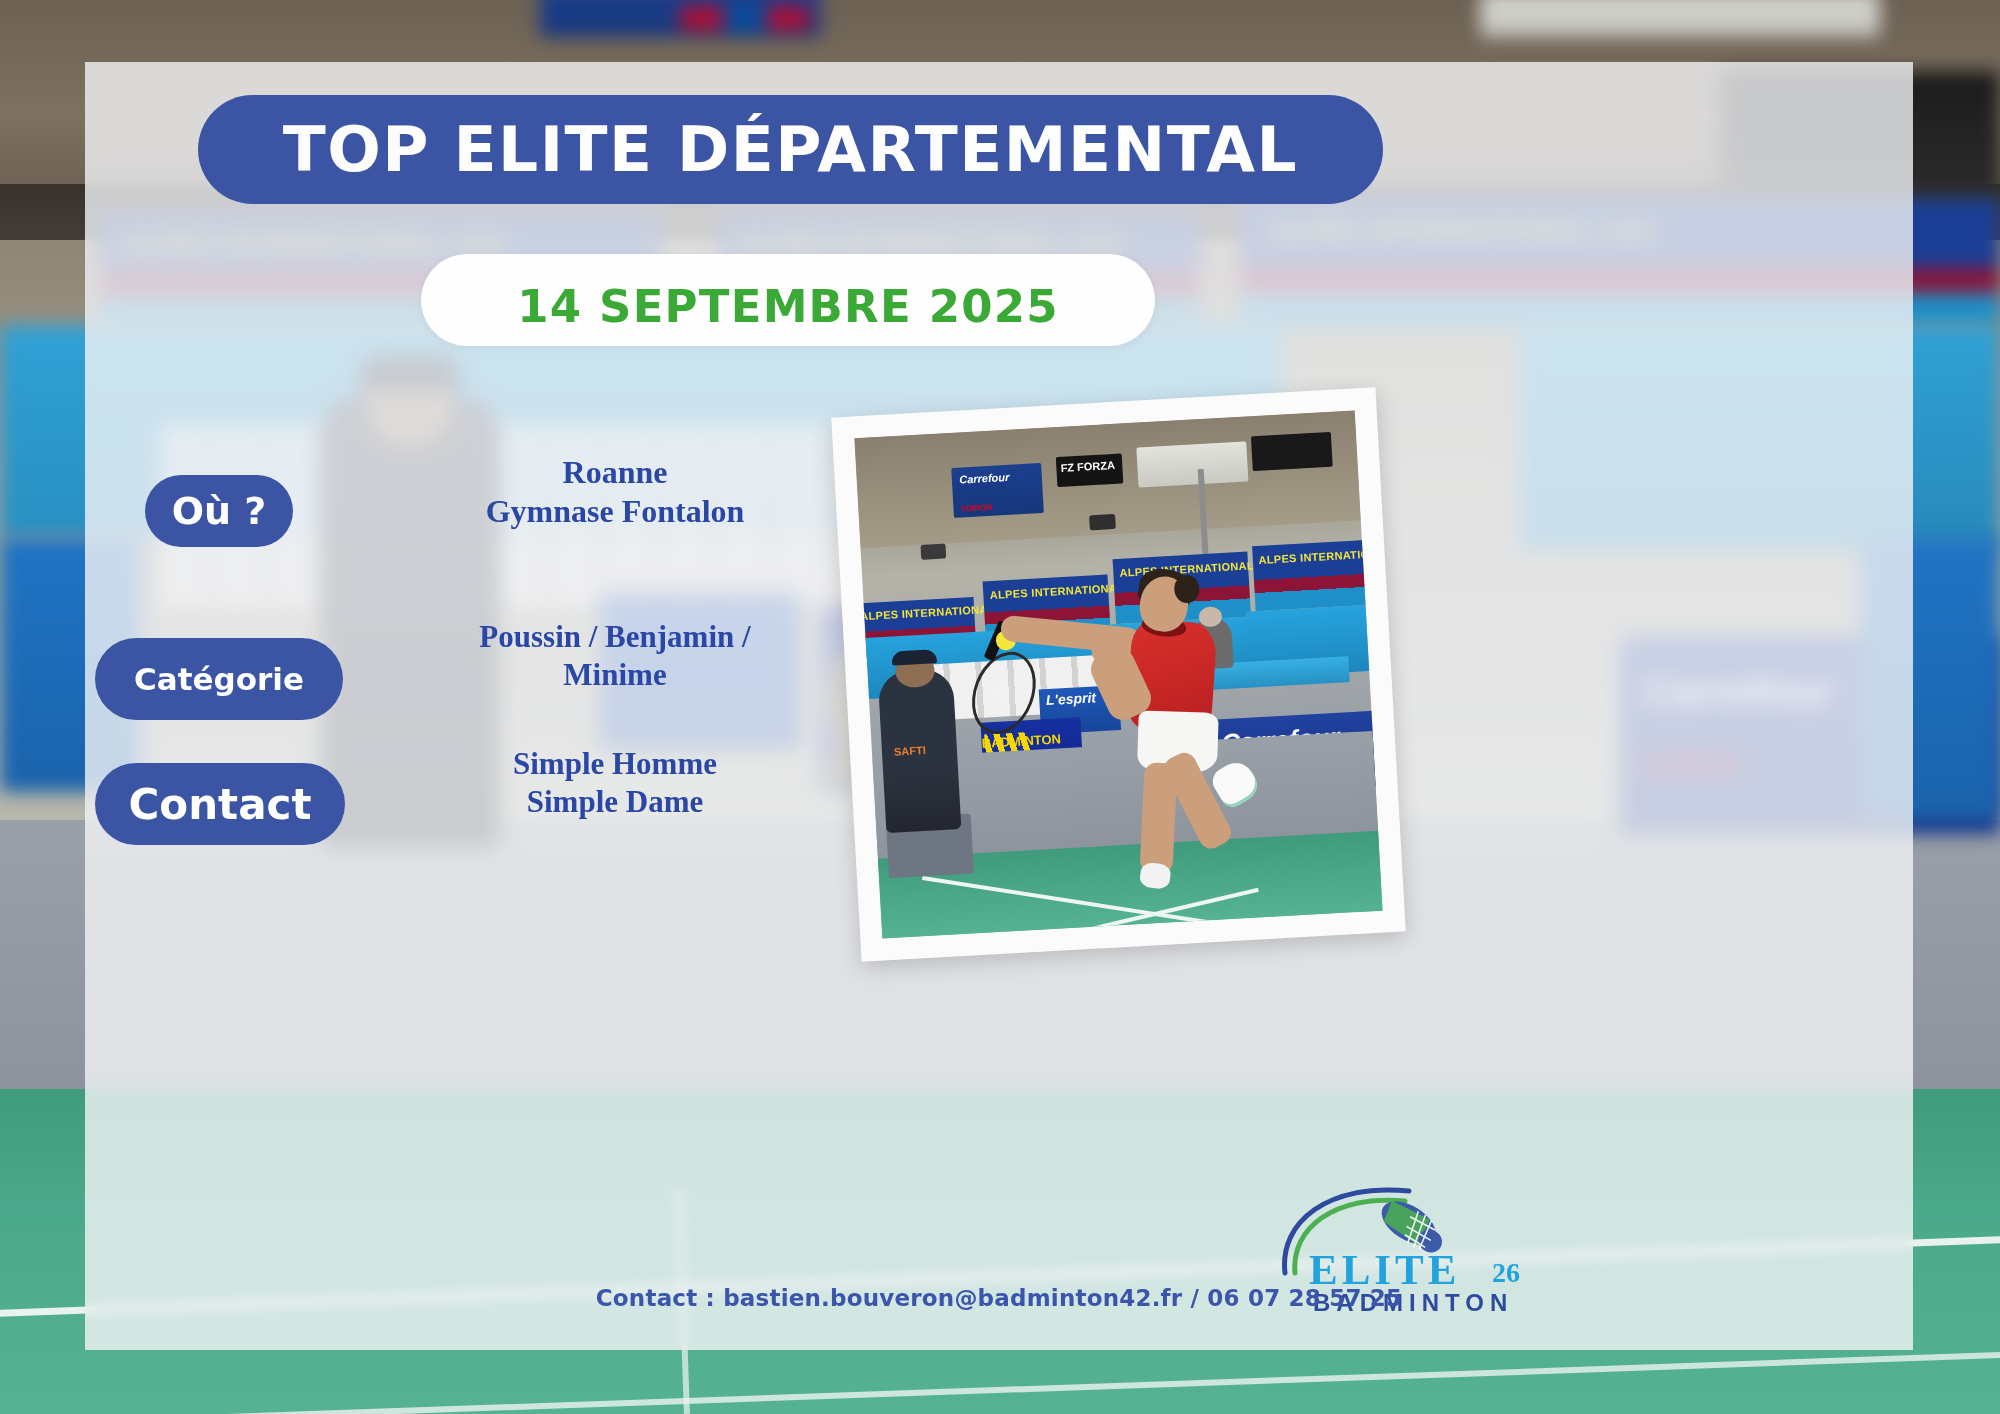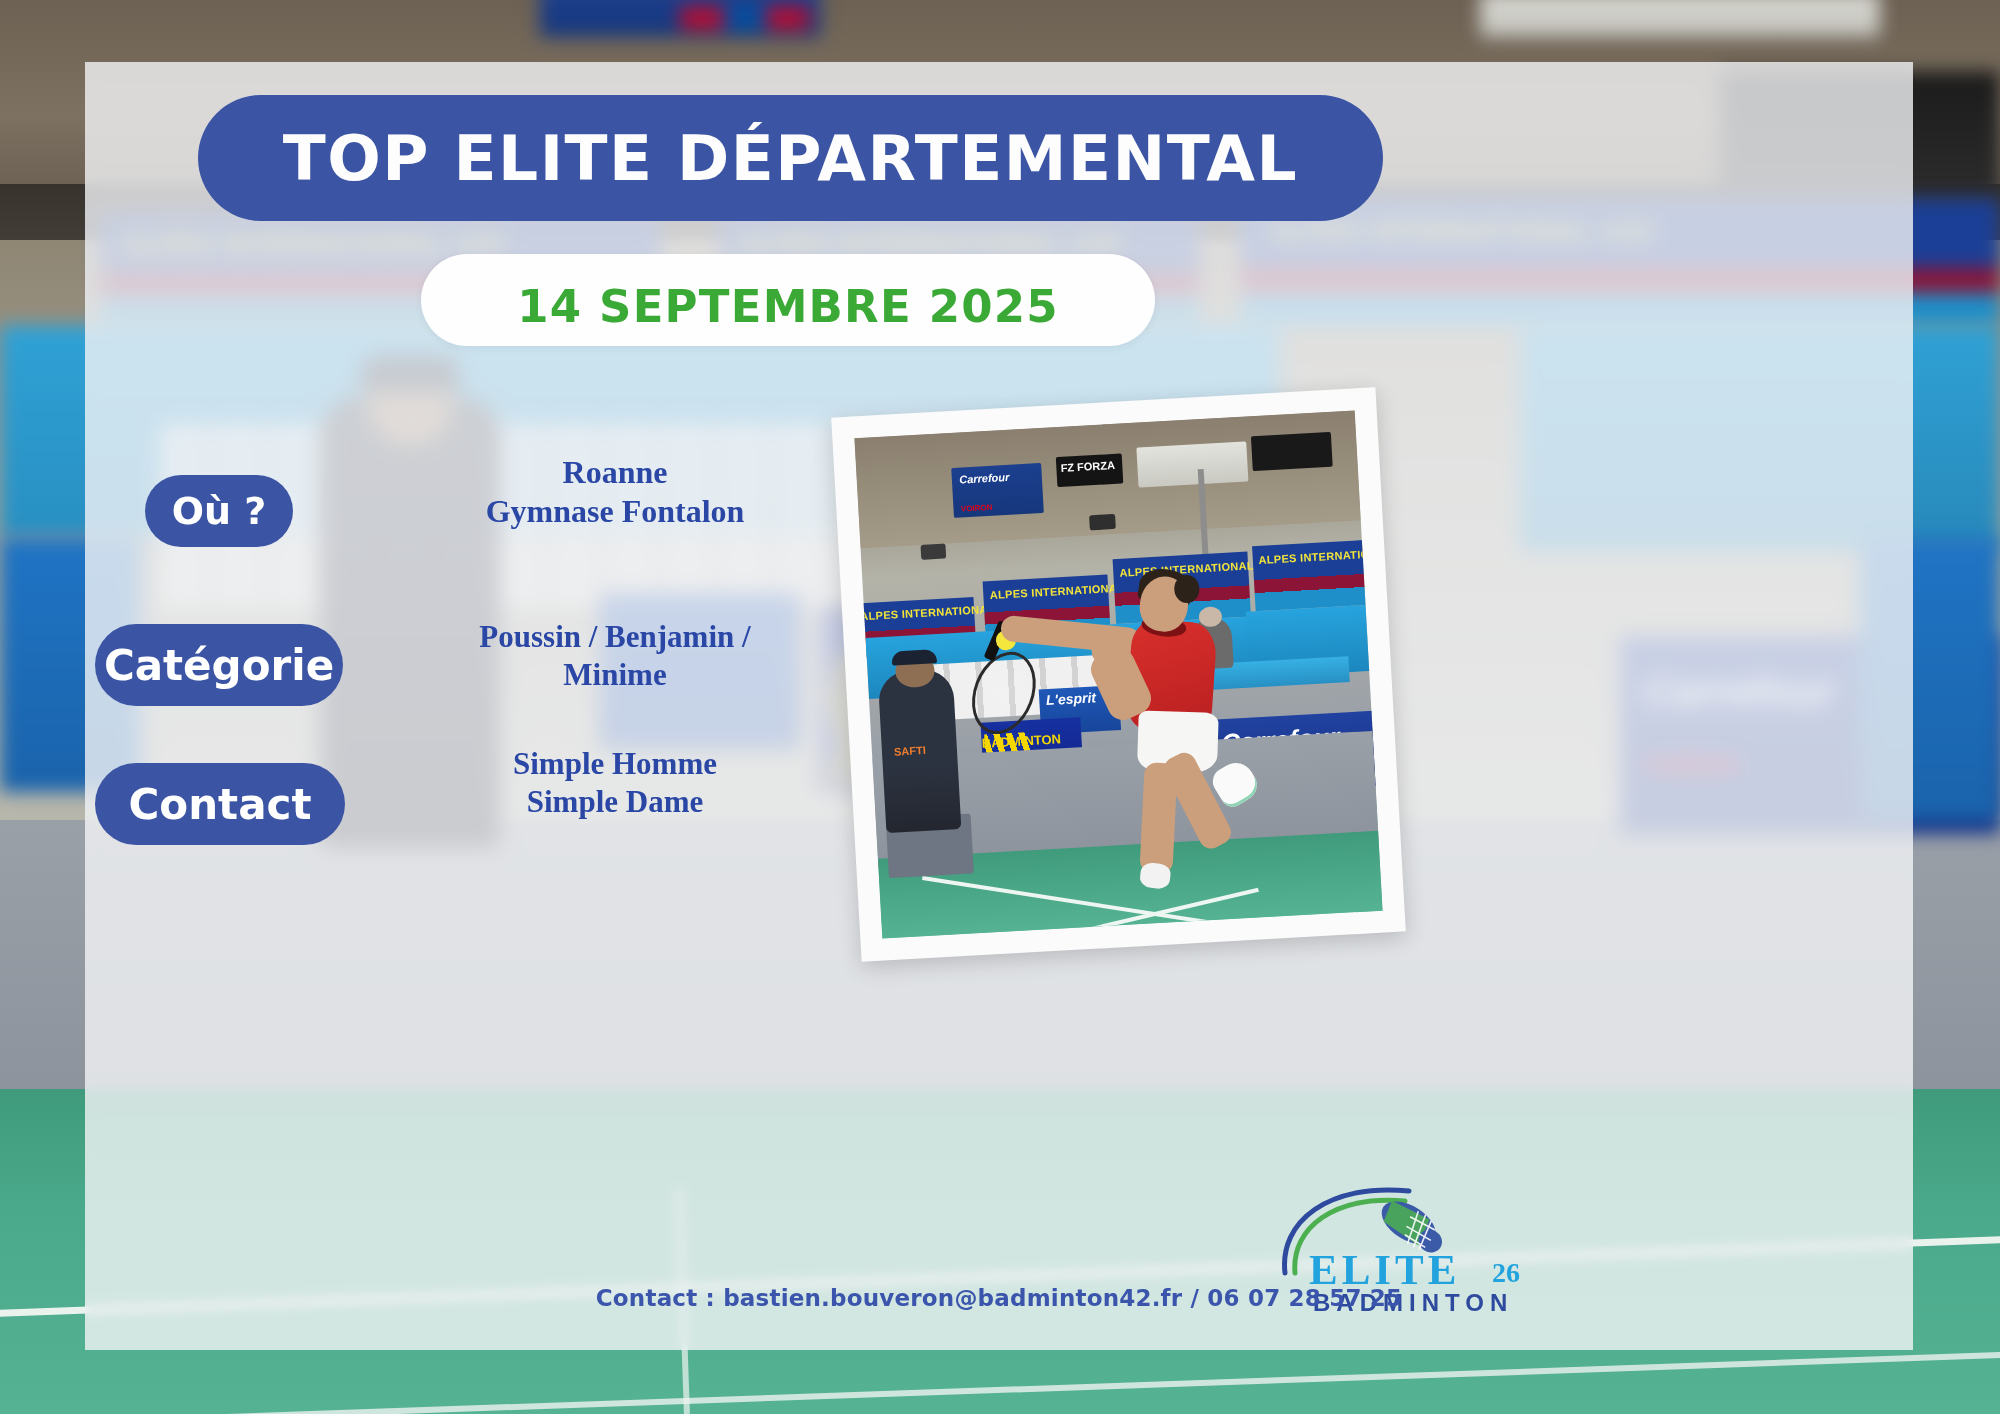--- a/index.html
+++ b/index.html
@@ -83,21 +83,21 @@
 
   
   #card {
     position:absolute; left:85px; top:62px; width:1828px; height:1288px;
     background:rgba(243,244,246,0.80);
     backdrop-filter:blur(6px);
   }
 
   
   #title-banner {
-    position:absolute; left:113px; top:33px; width:1185px; height:126px;
+    position:absolute; left:113px; top:33px; width:1185px; height:109px;
     background:#3b55a4; border-radius:63px;
     display:flex; align-items:center; justify-content:center;
   }
   #title-banner .t {
     color:#fdfdfd; font-size:63px; font-weight:bold; letter-spacing:1.5px;
     font-family:"DejaVu Sans", sans-serif; white-space:nowrap;
   }
 
   
   #date-banner {
@@ -114,21 +114,21 @@
   
   #info { position:absolute; left:0; top:395px; width:800px; }
   .row { position:relative; height:145px; display:flex; align-items:flex-start; }
   .pill {
     background:#3b55a4; color:#fff; border-radius:60px;
     display:flex; align-items:center; justify-content:center;
     font-weight:bold; font-family:"DejaVu Sans", sans-serif;
     white-space:nowrap;
   }
   .pill-where   { position:absolute; left:60px;  top:18px; width:148px; height:72px; font-size:38px; }
-  .pill-cat     { position:absolute; left:10px;  top:22px; width:248px; height:82px; font-size:42px; }
+  .pill-cat     { position:absolute; left:10px;  top:36px; width:248px; height:82px; font-size:31px; }
   .pill-tab     { position:absolute; left:10px;  top:16px; width:250px; height:82px; font-size:42px; }
   .pill-prix    { position:absolute; left:60px;  top:12px; width:148px; height:80px; font-size:38px; }
   .val {
     position:absolute; left:300px; width:460px; text-align:center;
     color:#2a47a6; font-weight:bold; font-family:Liberation Serif, serif;
     line-height:1.22;
   }
   .val-where { top:-4px;  font-size:32px; }
   .val-cat   { top:16px;  font-size:31px; }
   .val-tab   { top:-2px;  font-size:31px; }

